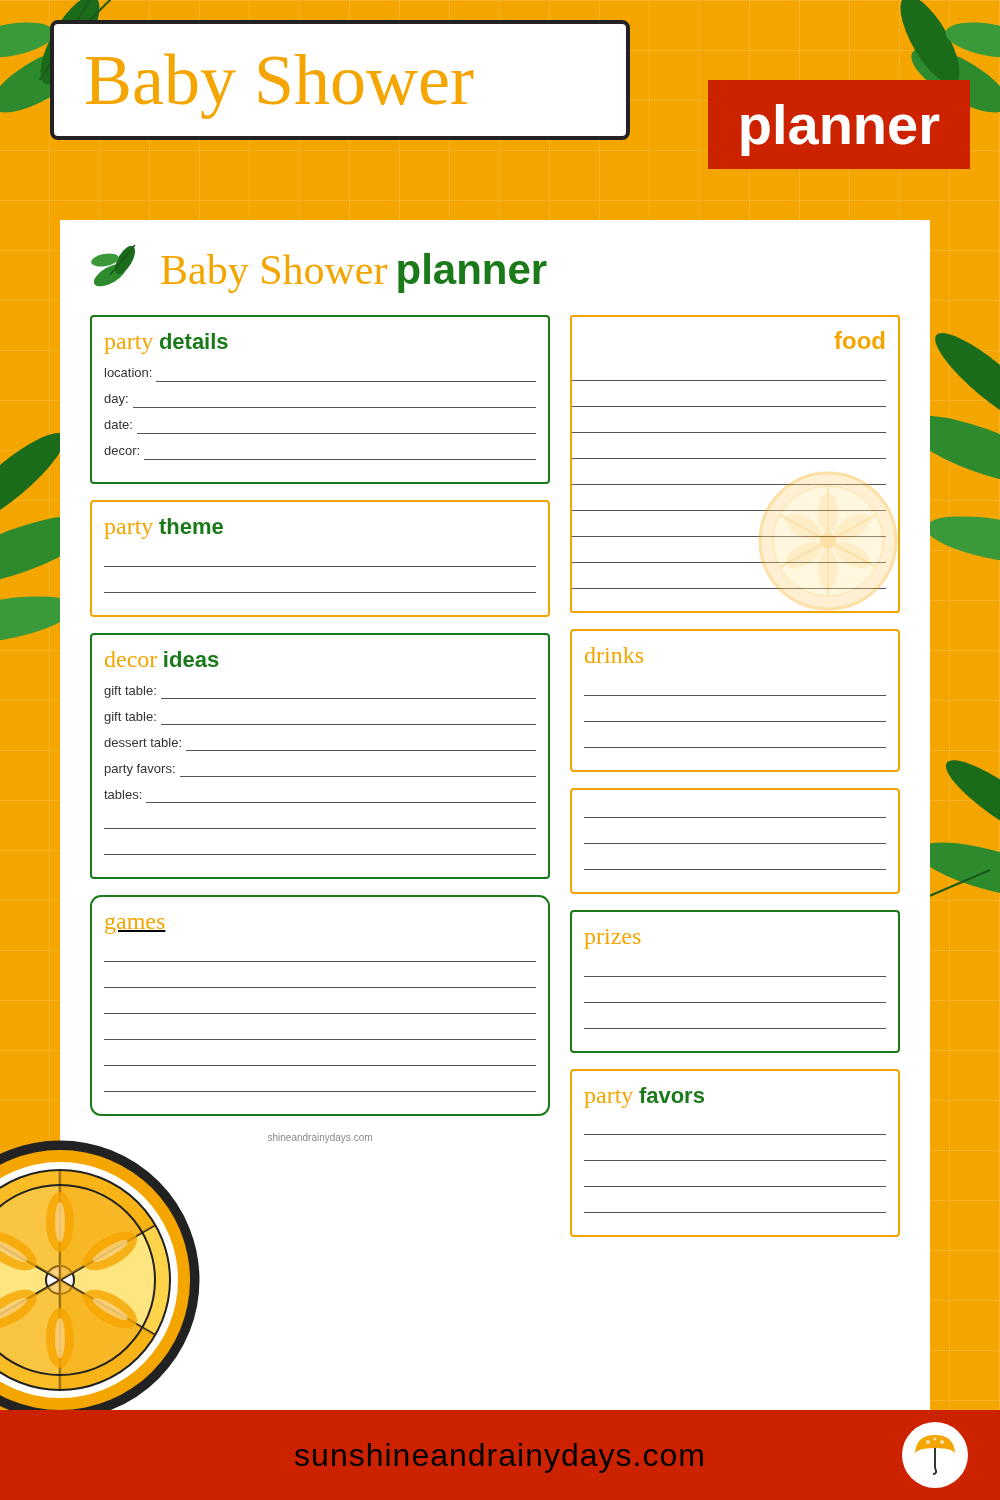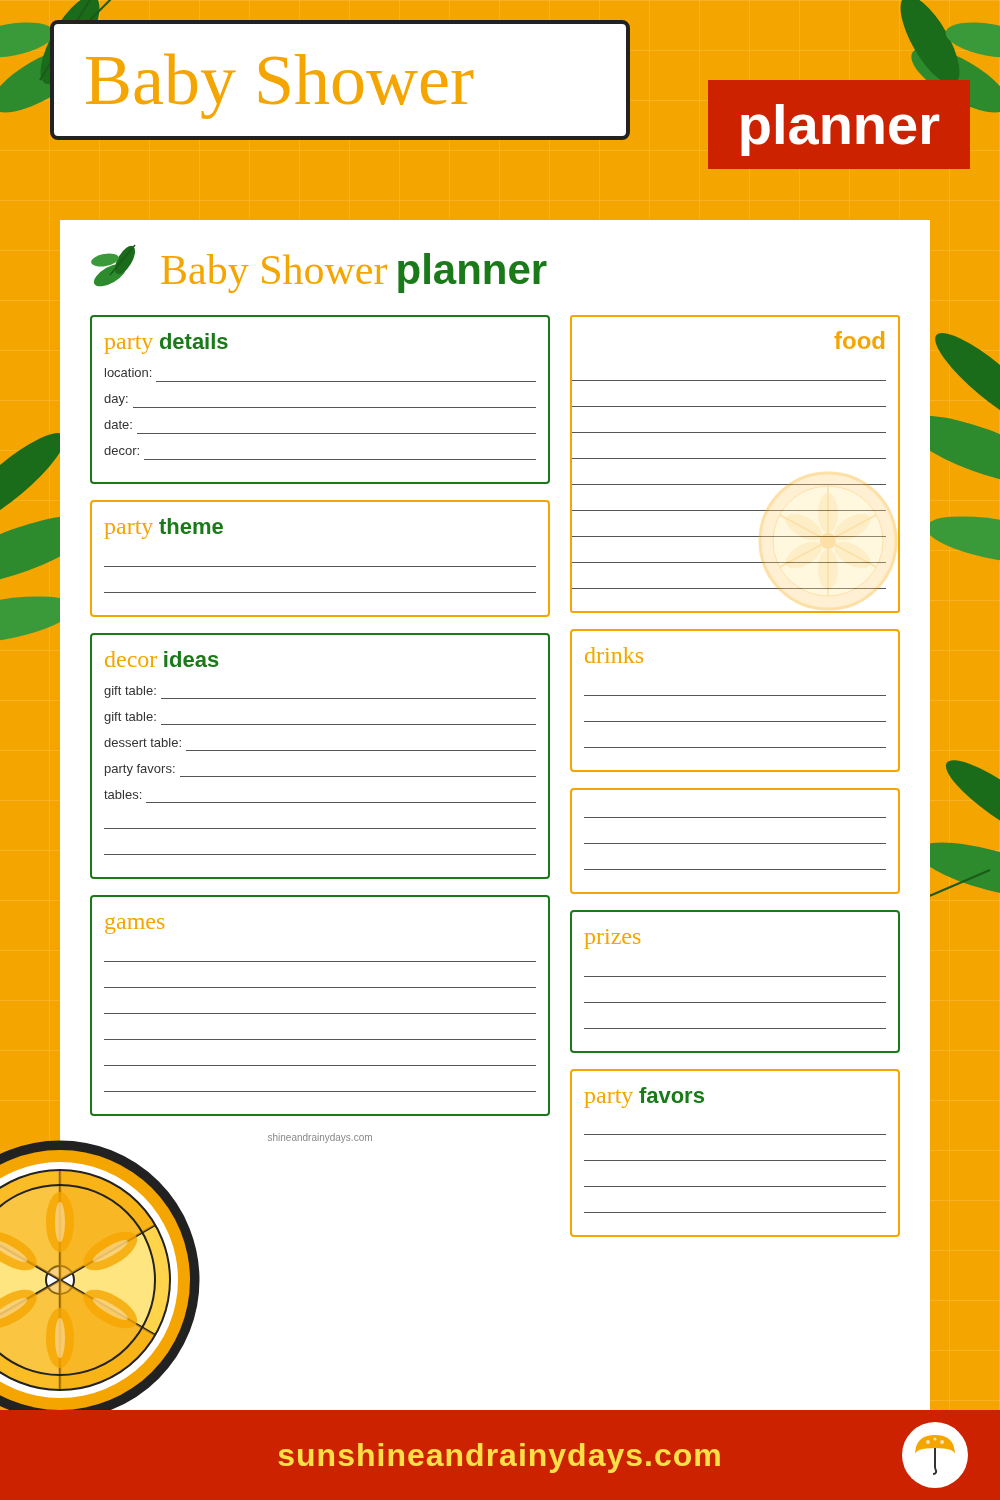--- a/index.html
+++ b/index.html
@@ -183,23 +183,24 @@
     .blank-line {
       border-bottom: 1px solid #555;
       height: 18px;
       margin-bottom: 8px;
       width: 100%;
     }
 
     
     .games-section {
       border: 2px solid #1A7A1A;
-      border-radius: 4px;
+      border-radius: 11px;
       padding: 10px 12px 14px 12px;
       margin-bottom: 16px;
+      text-decoration: underline;
     }
 
     
     .food-section {
       border: 2px solid #F5A500;
       border-radius: 3px;
       padding: 10px 12px 14px 0;
       margin-bottom: 16px;
       position: relative;
       overflow: hidden;
@@ -242,23 +243,23 @@
       width: 100%;
       height: 90px;
       background: #CC2200;
       display: flex;
       align-items: center;
       justify-content: center;
       z-index: 10;
     }
 
     .footer-text {
-      color: #fde047;
+      color: #000000;
       font-size: 32px;
-      font-weight: 700;
+      font-weight: 400;
       letter-spacing: 1px;
       font-family: Arial, sans-serif;
     }
 
     .footer-logo {
       position: absolute;
       right: 30px;
       bottom: 10px;
       width: 70px;
       height: 70px;

